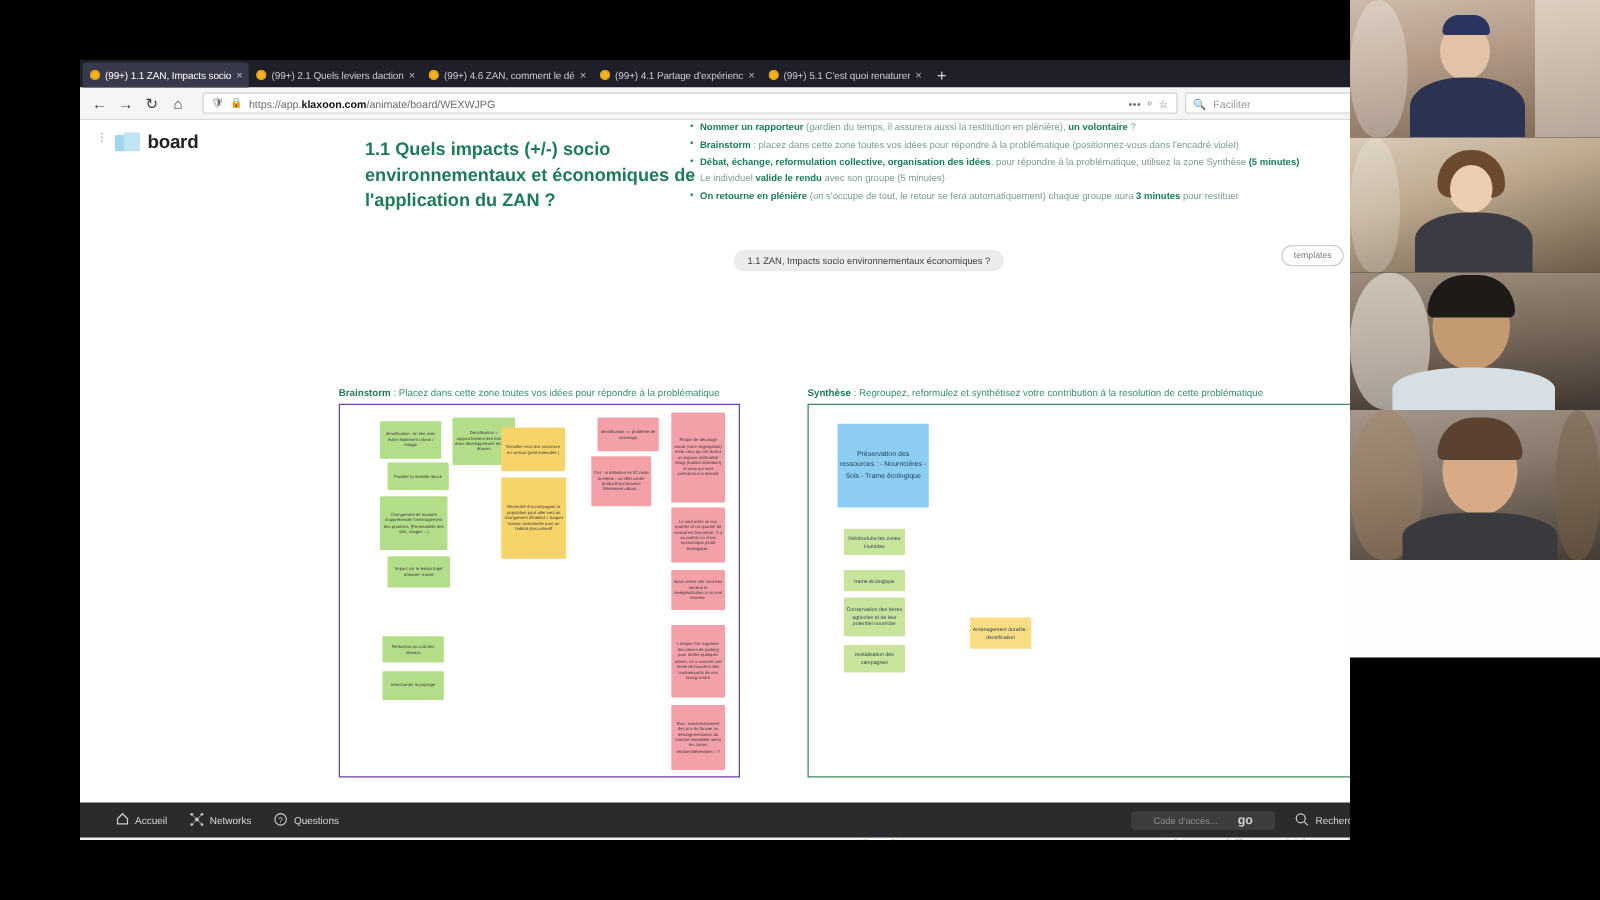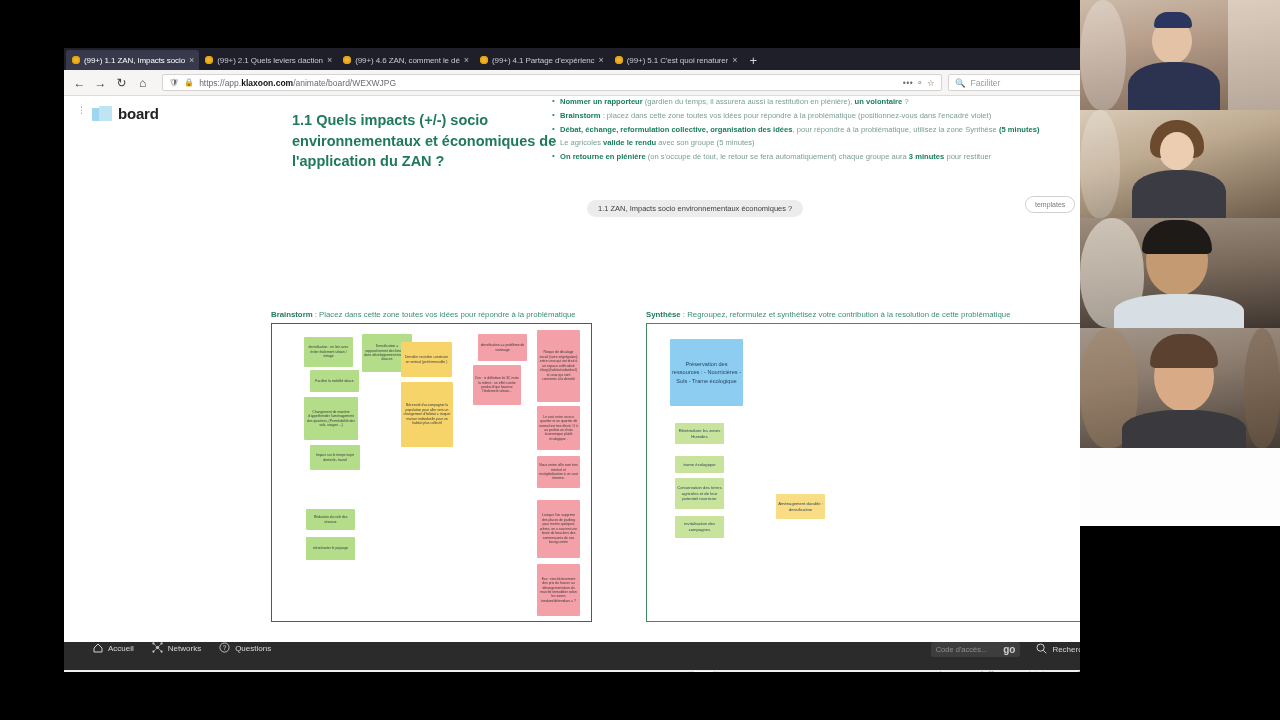--- a/index.html
+++ b/index.html
@@ -181,29 +181,29 @@
   }
   .statusbar .center {
     position: absolute; left: 50%; transform: translateX(-50%);
     font-size: 8.5px; color: #8c8c8c; letter-spacing: 0.2px;
   }
   .statusbar .right { position: absolute; right: 8px; font-size: 6px; color: #a9a9a9; }
 
   
   #bottombar {
     position: absolute; left: 64px; top: 642px; width: 1146px; height: 28px;
-    background: #2b2b2b; display: flex; align-items: flex-start;
+    background: #2b2b2b; display: flex; align-items: center;
   }
   .bnav { display: flex; align-items: center; gap: 18px; margin-left: 29px; }
   .bitem { display: flex; align-items: center; gap: 5px; font-size: 8px; color: #d8d8d8; }
   .bitem .bico { font-size: 9px; color: #d0d0d0; }
   .bright { position: absolute; right: 14px; display: flex; align-items: center; gap: 16px; }
   .codebox {
     display: flex; align-items: center; background: #3d3d3d; border-radius: 3px;
-    height: 15px; padding: 0 5px; gap: 16px;
+    height: 15px; padding: 0 18px; gap: 16px;
   }
   .codebox .ph { font-size: 7.5px; color: #8f8f8f; }
   .codebox .go { font-size: 10px; color: #cfcfcf; font-weight: 700; }
   .badge {
     background: #29c6ed; color: #0b3d4b; font-size: 5.5px; font-weight: 700;
     border-radius: 7px; padding: 1px 5px; line-height: 1.3;
   }
 
   
   #videos { position: absolute; right: 0; top: 0; width: 200px; height: 720px; background: #000; }
@@ -290,21 +290,21 @@
           <span class="logo-text">board</span>
         </div>
         <div class="board-title">1.1 Quels impacts (+/-) socio environnementaux et économiques de l'application du ZAN ?</div>
       </div>
 
       <div class="instructions">
         <ul>
           <li><b>Nommer un rapporteur</b><span class="dim"> (gardien du temps, il assurera aussi la restitution en plénière), </span><b>un volontaire</b><span class="dim"> ?</span></li>
           <li><b>Brainstorm</b><span class="dim"> : placez dans cette zone toutes vos idées pour répondre à la problématique (positionnez-vous dans l'encadré violet)</span></li>
           <li><b>Débat, échange, reformulation collective, organisation des idées</b><span class="dim">, pour répondre à la problématique, utilisez la zone Synthèse </span><b>(5 minutes)</b></li>
-          <li><span class="dim">Le agricoles </span><b>valide le rendu</b><span class="dim"> avec son groupe (5 minutes)</span></li>
+          <li><span class="dim">Le individuel </span><b>valide le rendu</b><span class="dim"> avec son groupe (5 minutes)</span></li>
           <li><b>On retourne en plénière</b><span class="dim"> (on s'occupe de tout, le retour se fera automatiquement) chaque groupe aura </span><b>3 minutes</b><span class="dim"> pour restituer</span></li>
         </ul>
       </div>
 
       <div class="tooltip">1.1 ZAN, Impacts socio environnementaux économiques ?</div>
       <div class="templates-btn">templates</div>
 
       <div class="caption" style="left:207px; top:214px;">
         <b>Brainstorm</b><span> : Placez dans cette zone toutes vos idées pour répondre à la problématique</span>
       </div>

